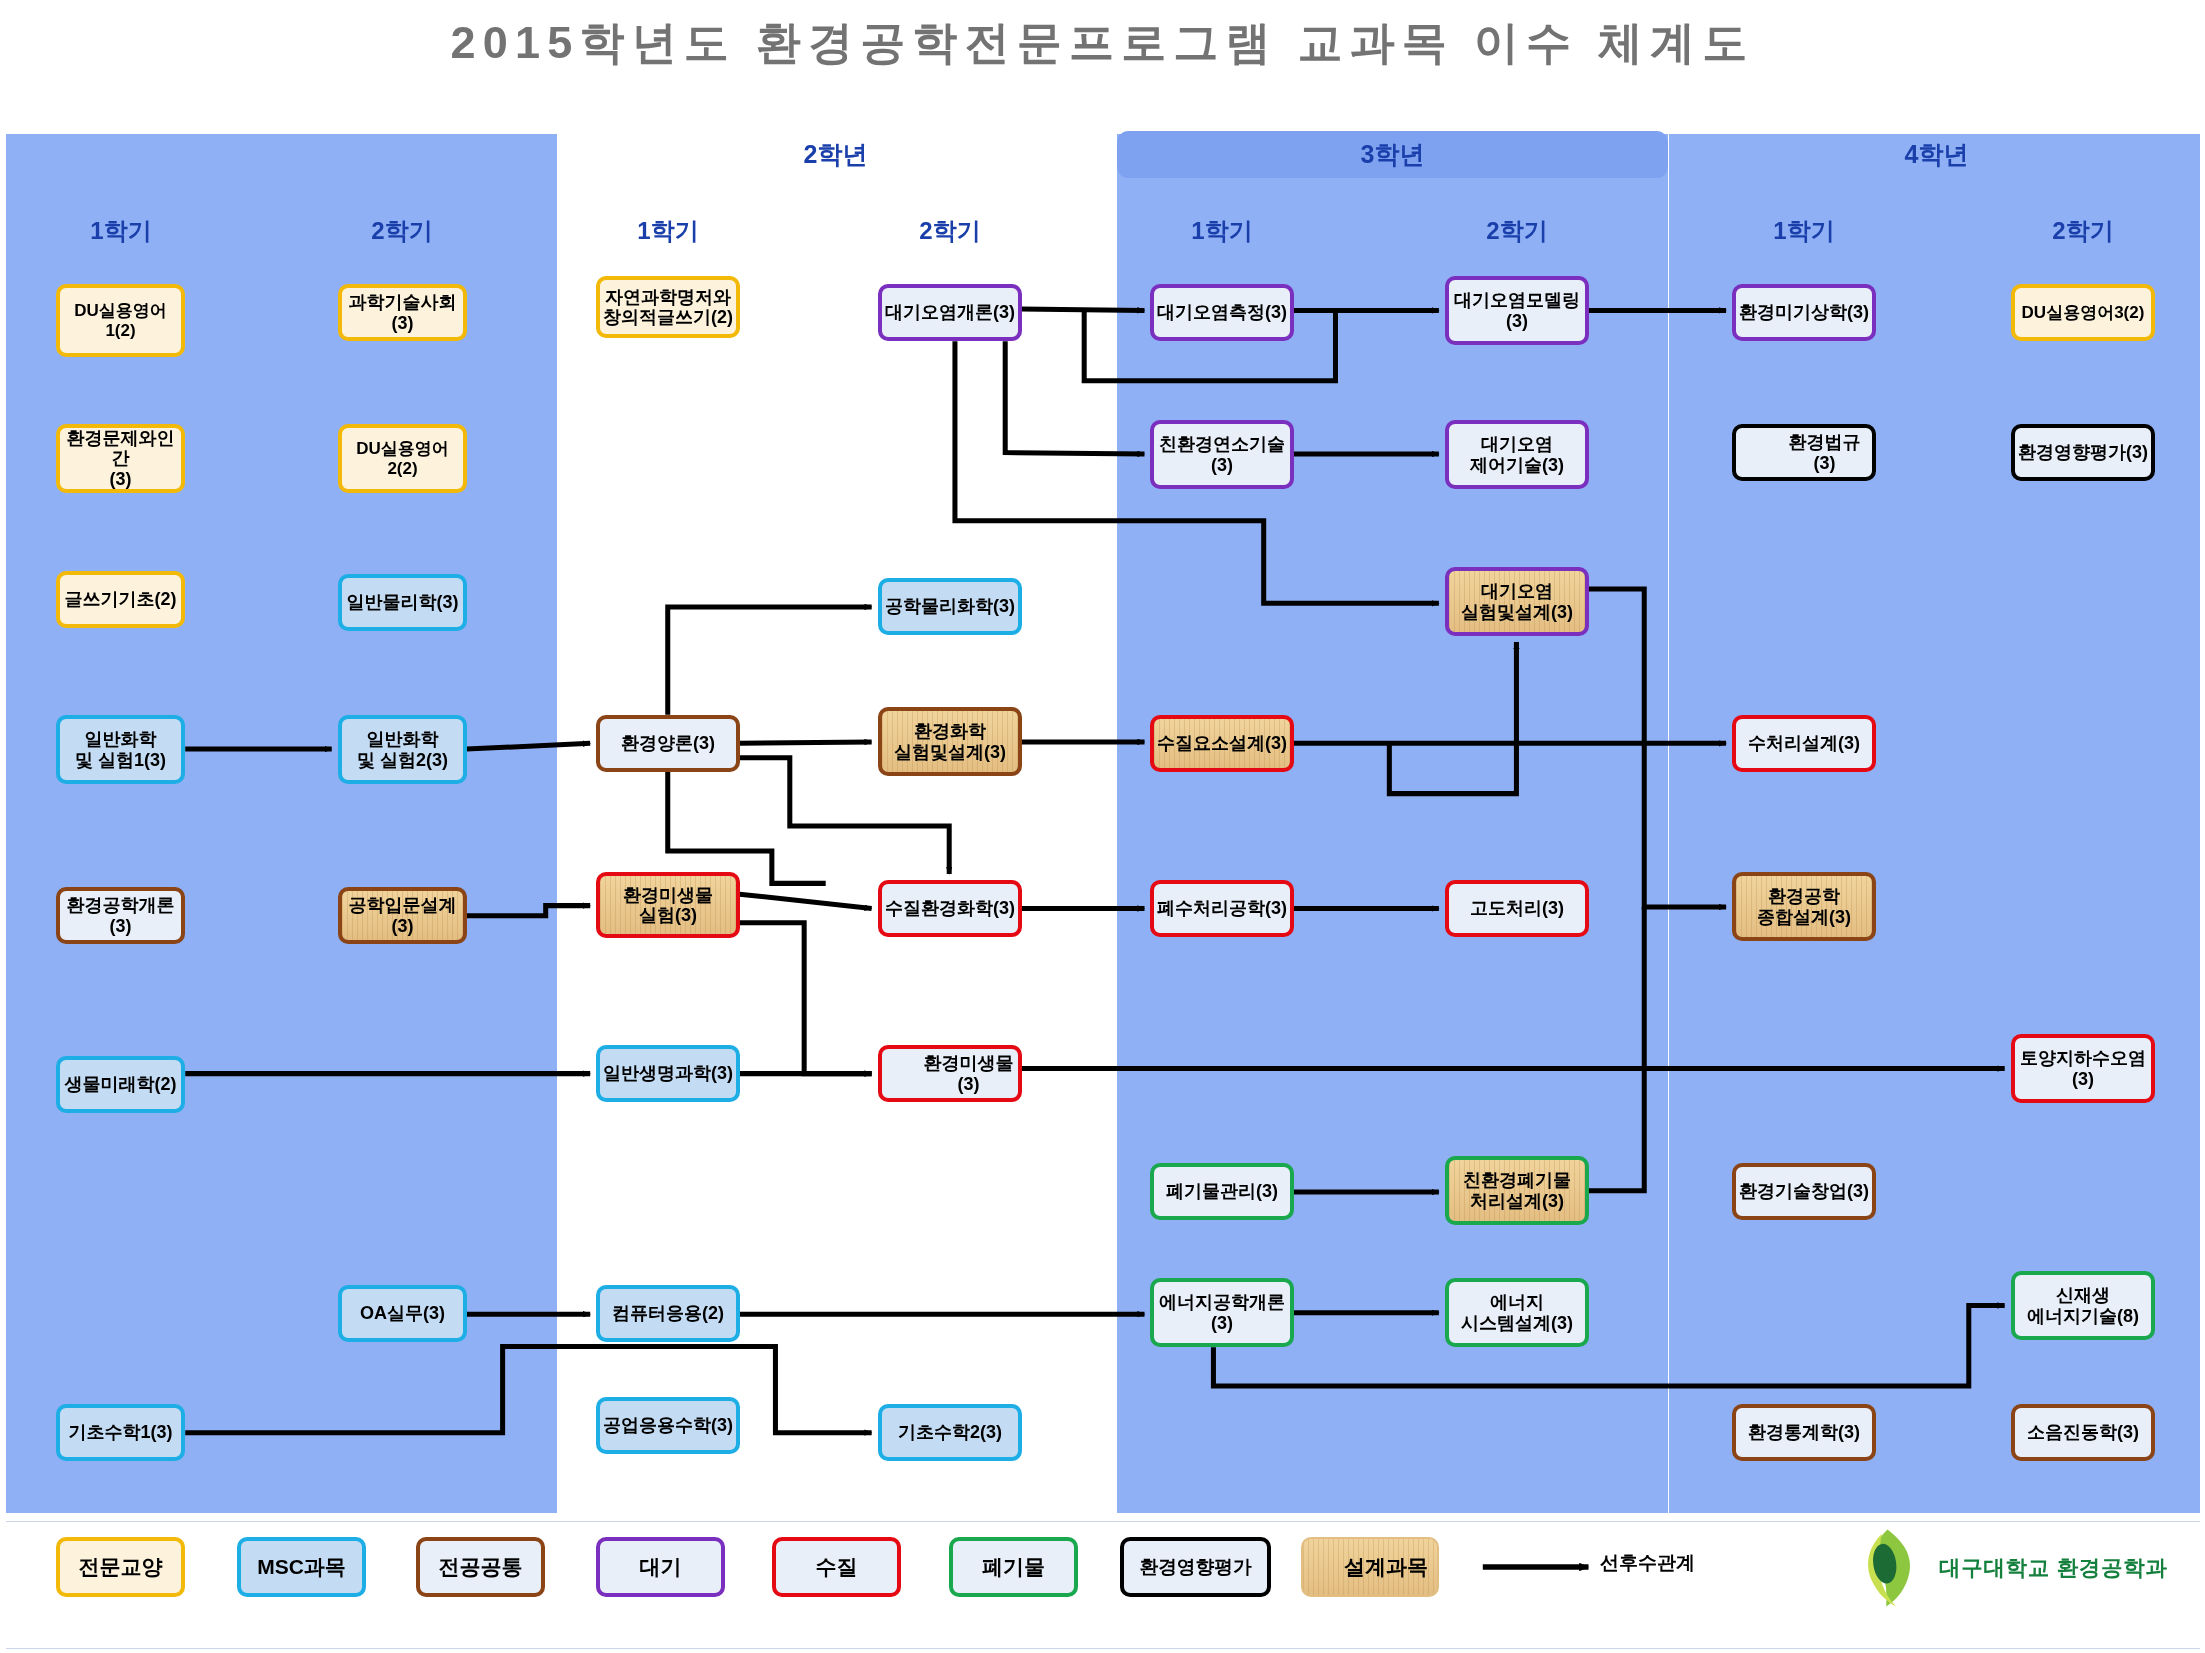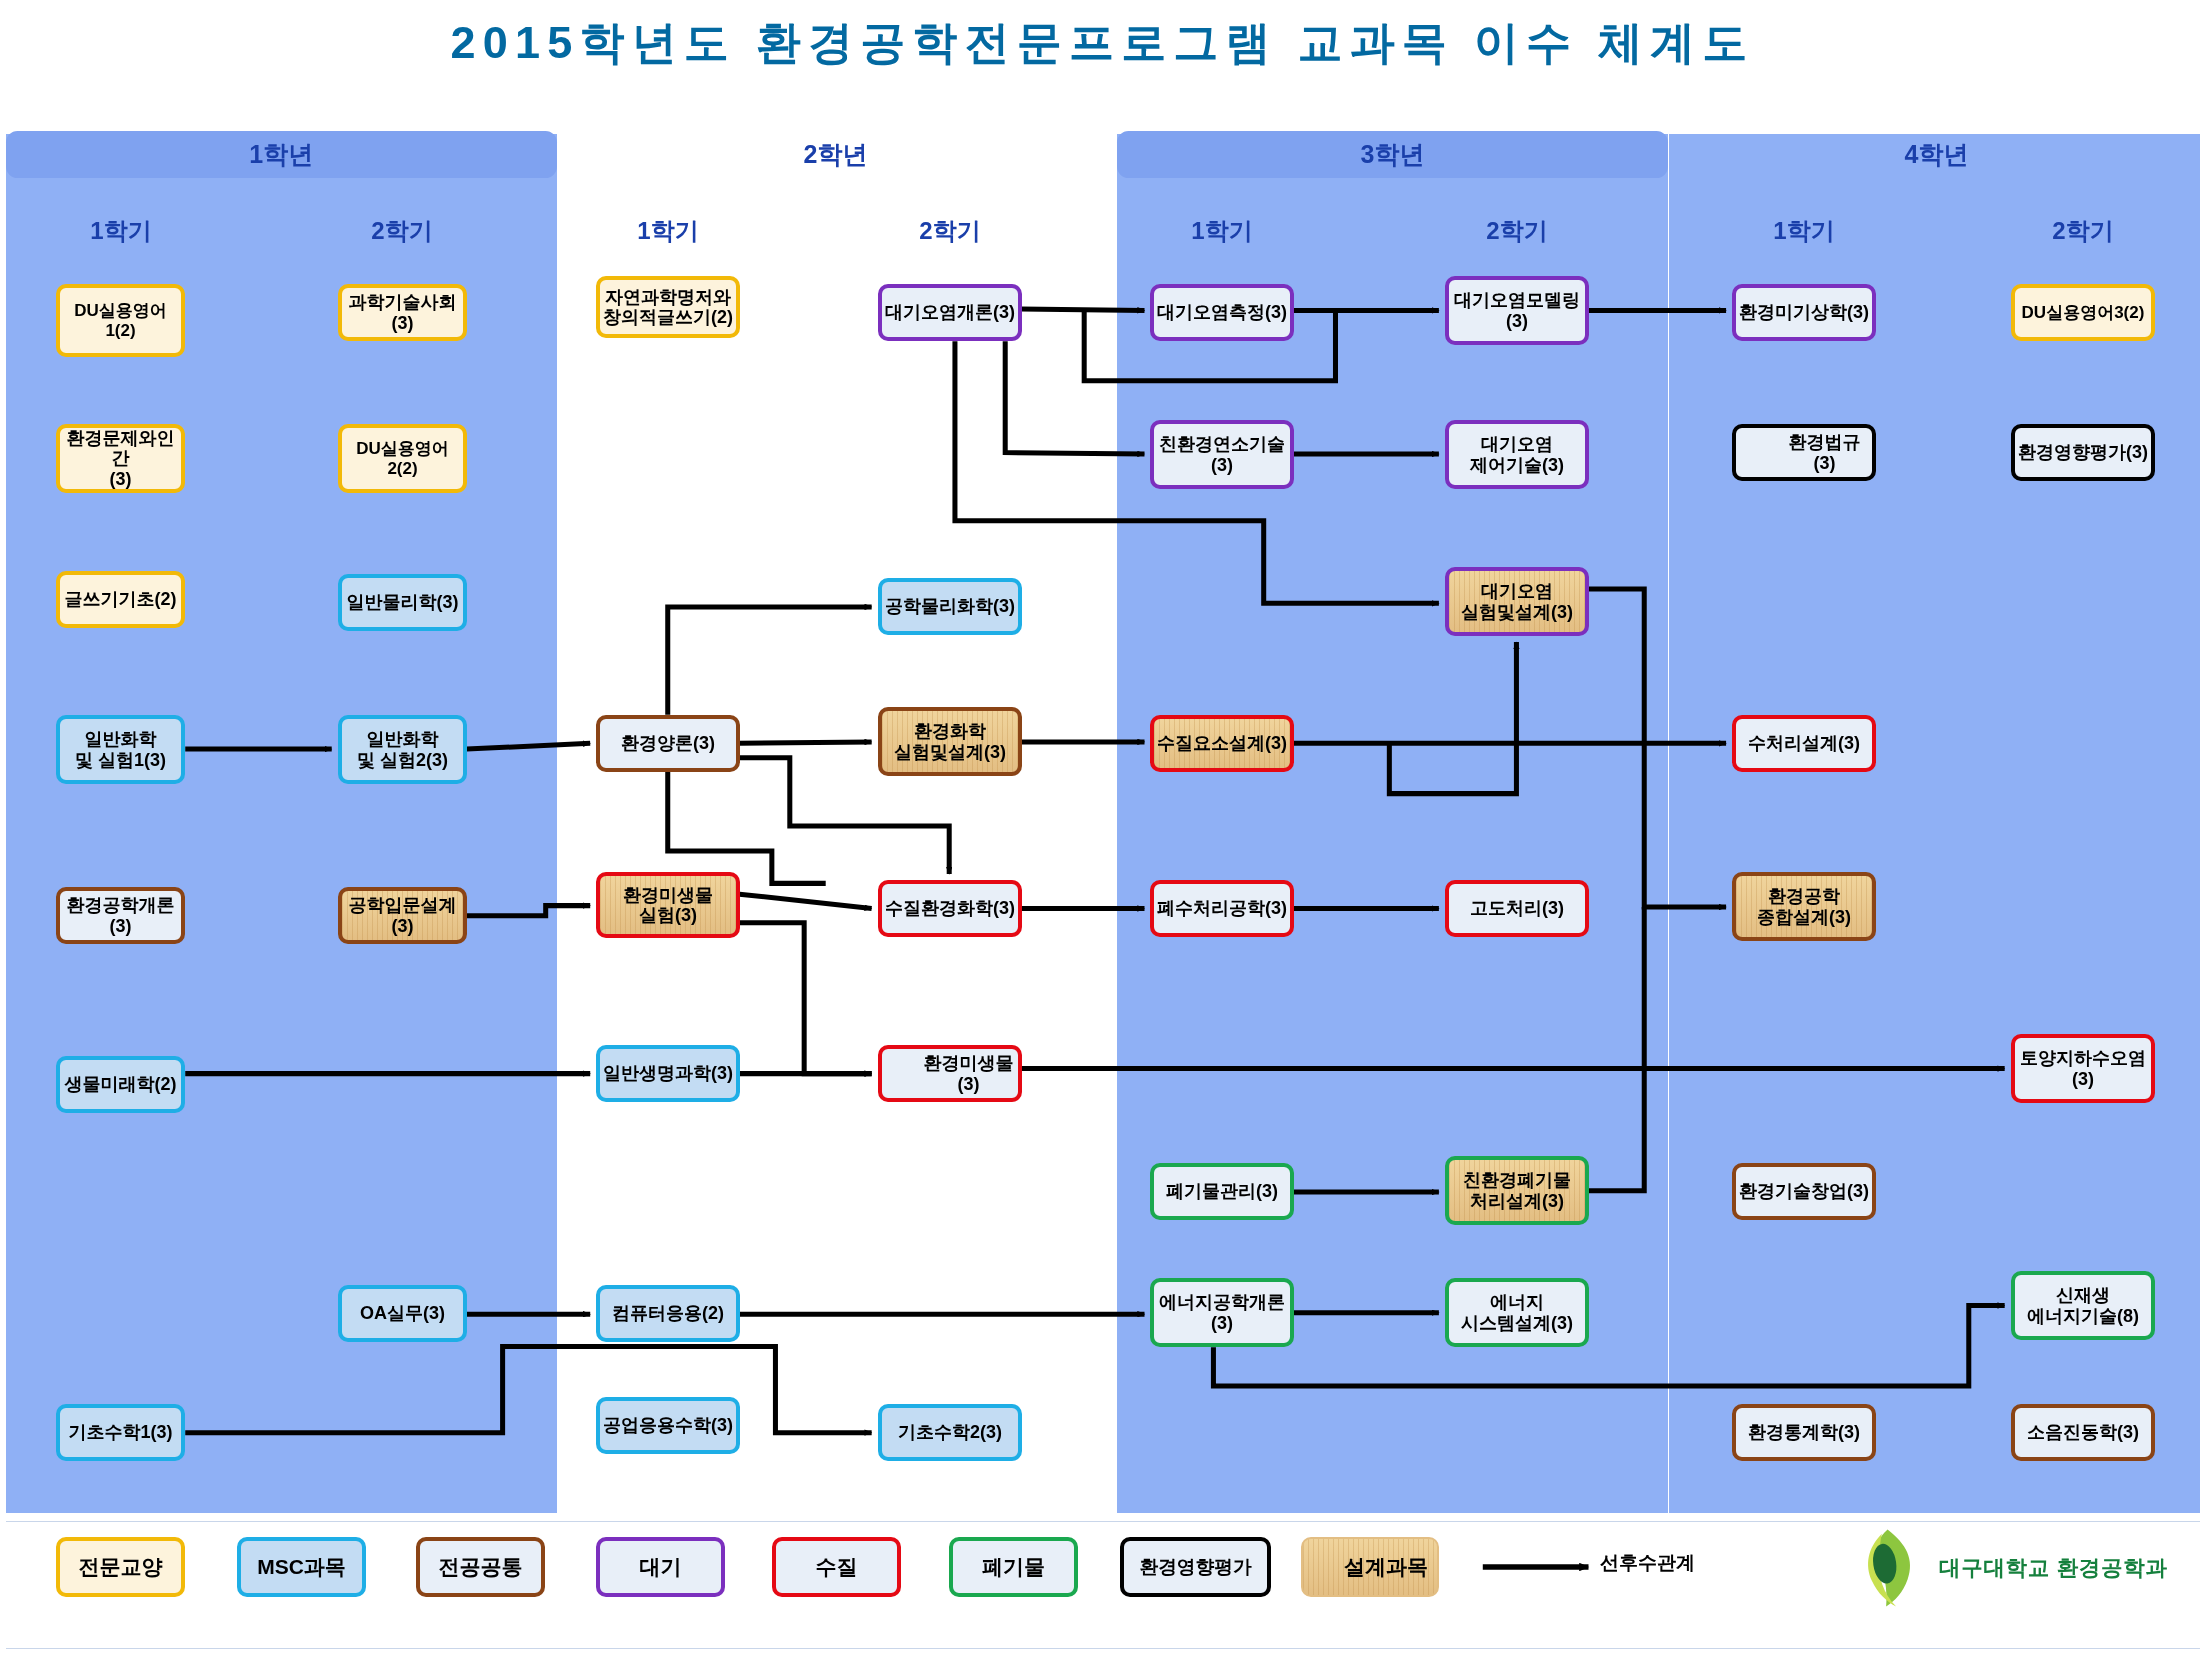--- a/index.html
+++ b/index.html
@@ -10,21 +10,21 @@
     position:relative;overflow:hidden;
   }
   #stage{position:absolute;left:0;top:0;width:2205px;height:1654px;}
 
   
   .yearband{position:absolute;top:134px;height:1379px;background:#8fb0f5;}
 
   
   #title{
     position:absolute;left:0;top:13px;width:2205px;text-align:center;
-    font-size:45px;font-weight:bold;color:#0369a1;letter-spacing:7.2px;
+    font-size:45px;font-weight:bold;color:#737373;letter-spacing:7.2px;
     font-family:"Liberation Sans","DejaVu Sans",sans-serif;
   }
 
   
   .yearpill{
     position:absolute;height:47px;border-radius:11.5px;
     display:flex;align-items:center;justify-content:center;
     font-size:25px;font-weight:bold;color:#1a3faa;
   }
   .yearpill.filled{background:#7fa2f0;}
@@ -84,23 +84,20 @@
 <body>
 
 <div id="stage">
 
   <div class="yearband" style="left:5.7px;  width:551px;"></div>
   <div class="yearband" style="left:1117px;width:551px;"></div>
   <div class="yearband" style="left:1669px;width:531px;"></div>
 
   <div id="title">2015학년도 환경공학전문프로그램 교과목 이수 체계도</div>
 
-  <div class="yearpill filled" style="left:5.7px;   top:131px; width:551px;">
-      <span>1학년</span>
-    </div>
   <div class="yearpill plain" style="left:560px; top:131px; width:551px;">
       <span>2학년</span>
     </div>
   <div class="yearpill filled" style="left:1117px;top:131px; width:551px;">
       <span>3학년</span>
     </div>
   <div class="yearpill plain" style="left:1672px;top:131px; width:529px;">
       <span>4학년</span>
     </div>
 

